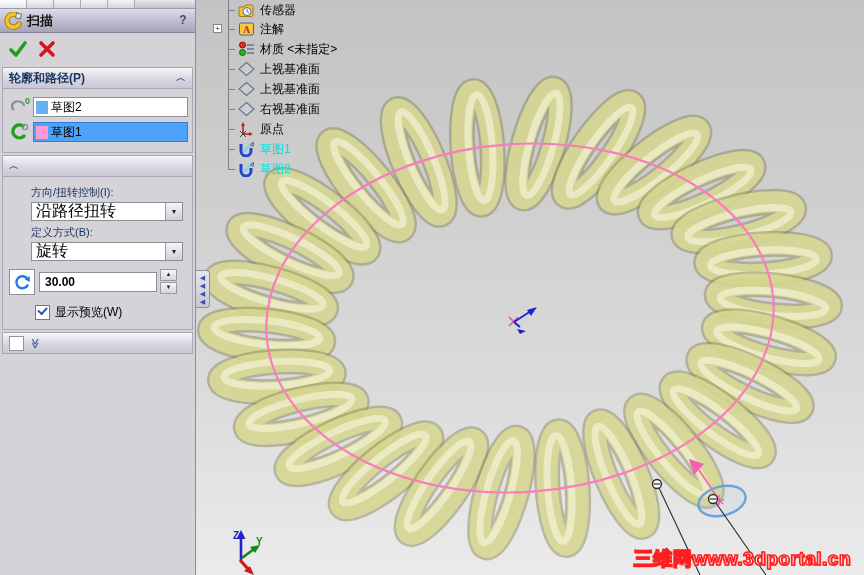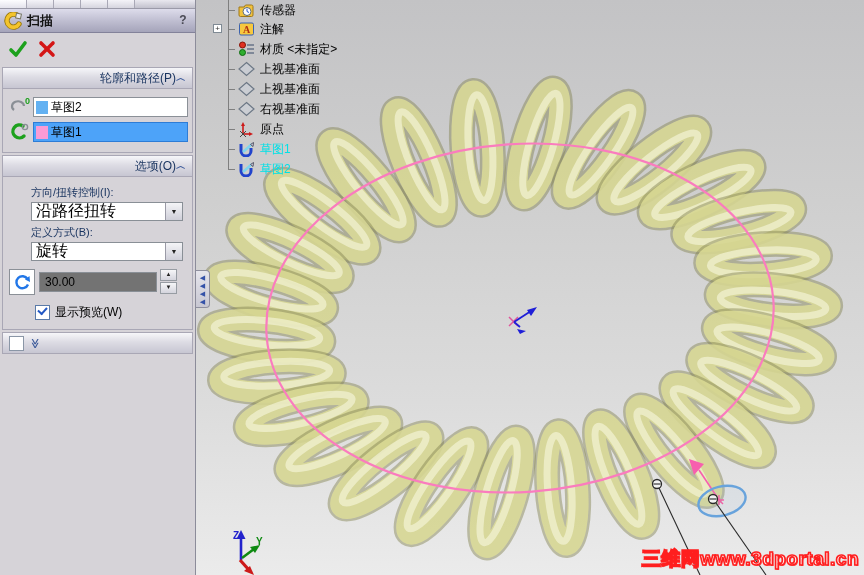--- a/index.html
+++ b/index.html
@@ -3,21 +3,21 @@
 <meta charset="utf-8">
 <style>
   html,body{margin:0;padding:0;}
   body{width:864px;height:575px;overflow:hidden;font-family:"Liberation Sans","DejaVu Sans",sans-serif;}
   .app{position:relative;width:864px;height:575px;background:#d4d0cf;}
 
   
   .viewport{position:absolute;left:0;top:0;width:864px;height:575px;
     background:linear-gradient(180deg,#c3c3c5 0%,#cfcfcf 35%,#dcdcdc 70%,#ebebeb 100%);}
   .viewport svg{position:absolute;left:0;top:0;}
-  .watermark{position:absolute;right:5px;bottom:3px;font-size:19px;font-weight:bold;
+  .watermark{position:absolute;right:13px;bottom:3px;font-size:19px;font-weight:bold;
     color:#fff0ef;-webkit-text-stroke:1.6px #ff1e1e;
     text-shadow:0 0 1px #ff3333,1px 1px 0 #ff5555;letter-spacing:.5px;white-space:nowrap;}
 
   
   .tree{position:absolute;left:212px;top:0;width:170px;height:182px;font-size:12px;}
   .trunk{position:absolute;left:16px;top:0;width:1px;height:169px;background:#7f7f7f;}
   .trow{position:absolute;left:0;height:20px;display:flex;align-items:center;cursor:default;}
   .tick{position:absolute;left:16px;top:50%;width:7px;height:1px;background:#7f7f7f;}
   .expander{position:absolute;left:1px;top:50%;margin-top:-5px;width:9px;height:9px;background:#fff;
     border:1px solid #7f8a94;font-size:8px;line-height:8px;text-align:center;color:#333;box-sizing:border-box;}
@@ -33,41 +33,41 @@
   .pm-tab.active{background:linear-gradient(#fdfdff,#e4e3ec);}
   .pm-header{height:23px;background:linear-gradient(#dddceb 0%,#bdbccf 55%,#a5a4ba 100%);
     border-bottom:1px solid #83829a;display:flex;align-items:center;padding:0 4px;}
   .pm-title{font-size:13px;font-weight:bold;color:#121212;margin-left:5px;flex:1;}
   .pm-help{width:16px;height:16px;text-align:center;font-weight:bold;color:#4a4a55;font-size:12px;cursor:pointer;}
   .confirm-row{height:28px;display:flex;align-items:center;gap:9px;padding:2px 8px;}
   .cbtn{width:20px;height:20px;cursor:pointer;}
   .sec{margin:2px 2px 0 2px;border:1px solid #a9a7b5;background:#d6d3d8;}
   .sec-hd{height:20px;display:flex;align-items:center;padding:0 6px;cursor:pointer;
     background:linear-gradient(#f6f6f9 0%,#dddce4 45%,#c7c6d2 100%);border-bottom:1px solid #a9a7b5;}
-  .sec-hd .t{font-weight:normal;color:#18335f;font-size:12px;flex:1;text-align:right;}
+  .sec-hd .t{font-weight:bold;color:#18335f;font-size:12px;flex:1;}
   .chev{color:#3c5a9a;font-size:10px;font-weight:bold;}
   .sec-bd{padding:4px 4px 6px 4px;}
   .selrow{display:flex;align-items:center;margin:3px 0;}
   .selicon{width:26px;height:22px;flex:0 0 26px;}
   .selbox{flex:1;height:20px;background:#fff;border:1px solid #8b9097;display:flex;align-items:center;
     padding:0 2px;box-sizing:border-box;}
   .selbox.active{background:#4da3f9;border-color:#2d7cd6;}
   .swatch{width:12px;height:13px;margin-right:3px;flex:0 0 12px;}
   .seltext{font-size:12px;color:#000;}
   .optlabel{color:#18335f;margin:4px 0 2px 24px;font-size:11px;}
   .dropdown{margin-left:24px;width:152px;height:19px;background:#fff;border:1px solid #898f96;
     display:flex;align-items:center;box-sizing:border-box;cursor:pointer;}
   .dropdown .dv{flex:1;padding-left:4px;font-size:16px;color:#000;white-space:nowrap;}
   .dropbtn{width:16px;height:100%;background:linear-gradient(#f4f4f7,#cfcfd9);border-left:1px solid #9a9aa6;
     display:flex;align-items:center;justify-content:center;font-size:7px;color:#222;}
   .numrow{display:flex;align-items:center;margin:8px 0 2px 2px;}
   .numicon{width:24px;height:24px;border:1px solid #8b9097;background:#fff;flex:0 0 24px;
     display:flex;align-items:center;justify-content:center;cursor:pointer;}
-  .numbox{width:118px;height:20px;border:1px solid #898f96;background:#737373;margin-left:4px;
-    font-size:12px;color:#000;display:flex;align-items:center;padding-left:5px;box-sizing:border-box;}
+  .numbox{width:118px;height:20px;border:1px solid #898f96;background:#ffffff;margin-left:4px;
+    font-size:12px;color:#000;display:flex;align-items:center;padding-left:5px;box-sizing:border-box;font-weight:bold;}
   .spin{display:flex;flex-direction:column;margin-left:3px;}
   .spinbtn{width:15px;height:10px;border:1px solid #979ca3;background:linear-gradient(#f6f6f8,#d4d4dd);
     font-size:6px;line-height:8px;text-align:center;color:#222;cursor:pointer;margin-bottom:1px;}
   .chkrow{display:flex;align-items:center;margin:9px 0 2px 28px;}
   .chk{width:13px;height:13px;background:#fff;border:1px solid #5a7aa8;position:relative;flex:0 0 13px;cursor:pointer;}
   .chk.checked::after{content:"";position:absolute;left:2px;top:1px;width:7px;height:4px;
     border-left:2px solid #2358c4;border-bottom:2px solid #2358c4;transform:rotate(-48deg);}
   .chk.off{border-color:#8a96a6;}
   .chklabel{margin-left:5px;font-size:12px;color:#000;}
   .thin .sec-hd{border-bottom:none;}
@@ -381,21 +381,20 @@
           <div class="selbox active">
             <div class="swatch" id="path-swatch" style="background: rgb(250, 155, 213);"></div>
             <span class="seltext">草图1</span>
           </div>
         </div>
       </div>
     </div>
 
     <div class="sec">
       <div class="sec-hd">
-        <span class="t">选项(O)</span>
         <span class="chev">︿</span>
       </div>
       <div class="sec-bd">
         <div class="optlabel">方向/扭转控制(I):</div>
         <div class="dropdown">
           <span class="dv">沿路径扭转</span>
           <span class="dropbtn">▼</span>
         </div>
         <div class="optlabel">定义方式(B):</div>
         <div class="dropdown">

